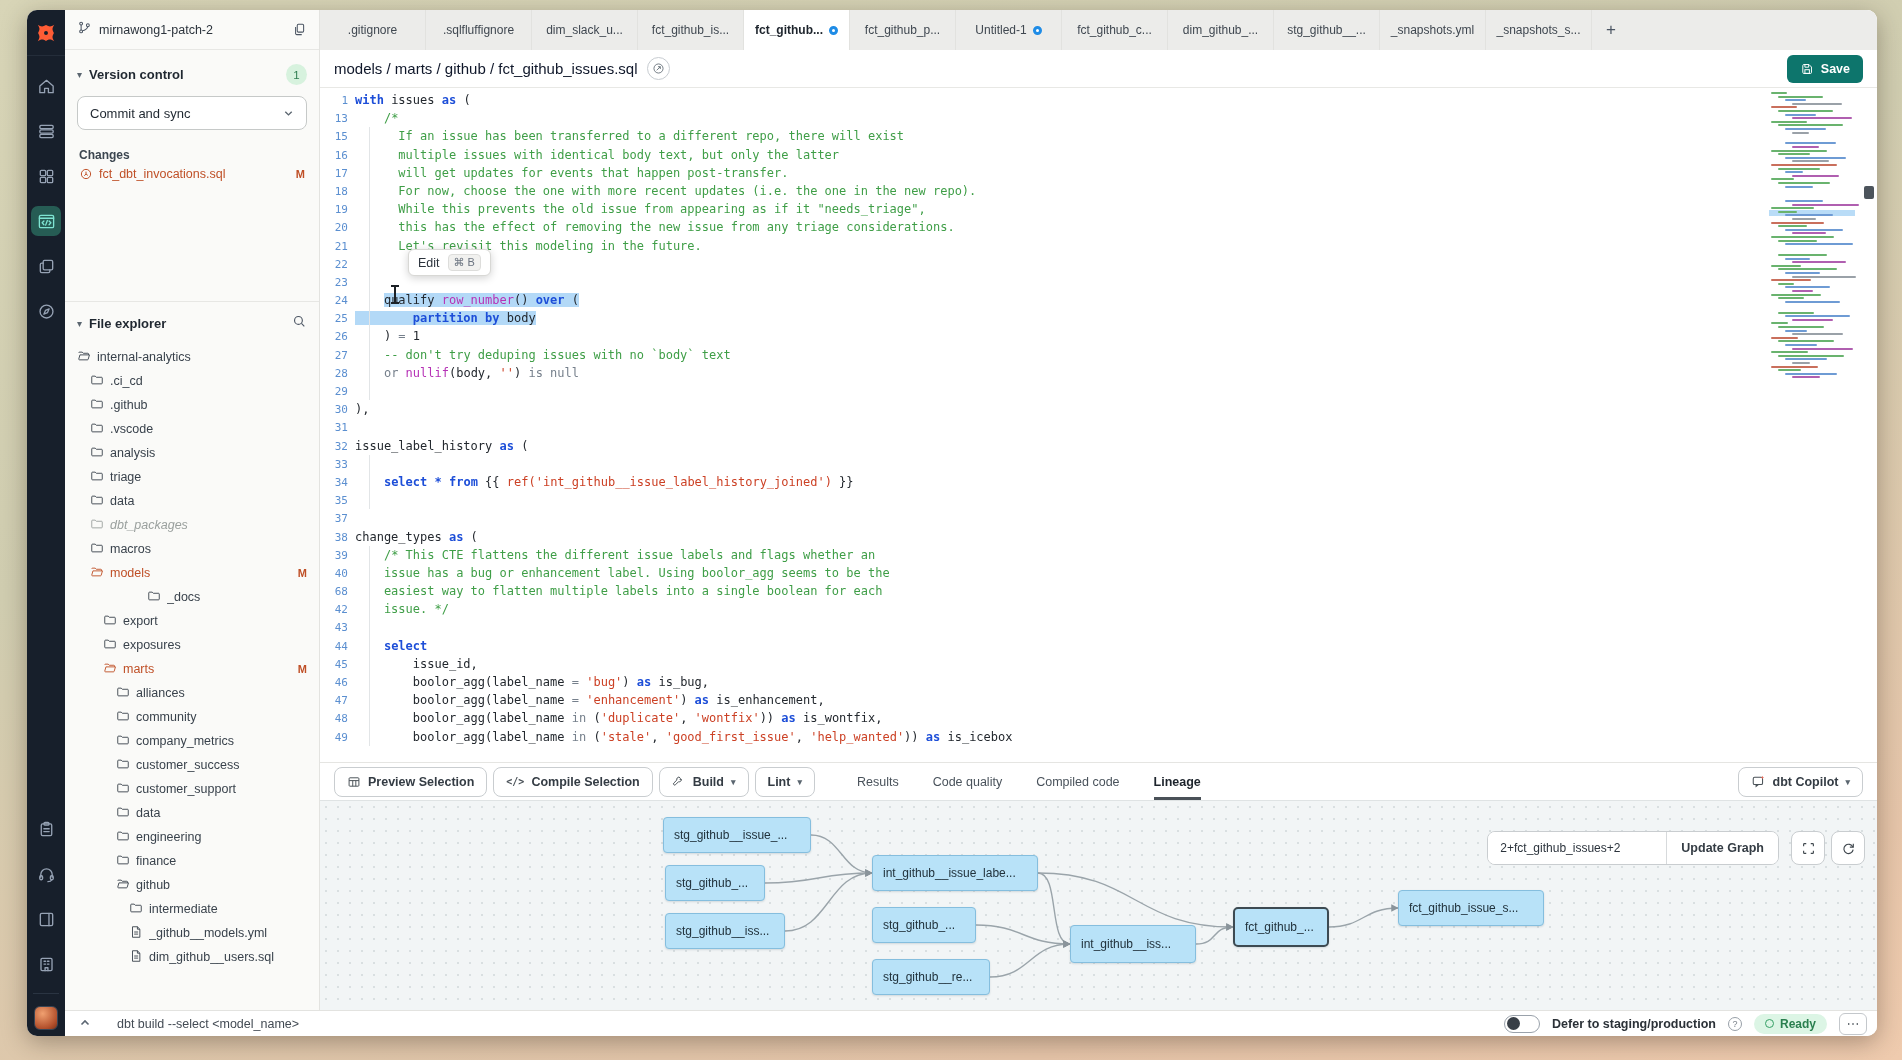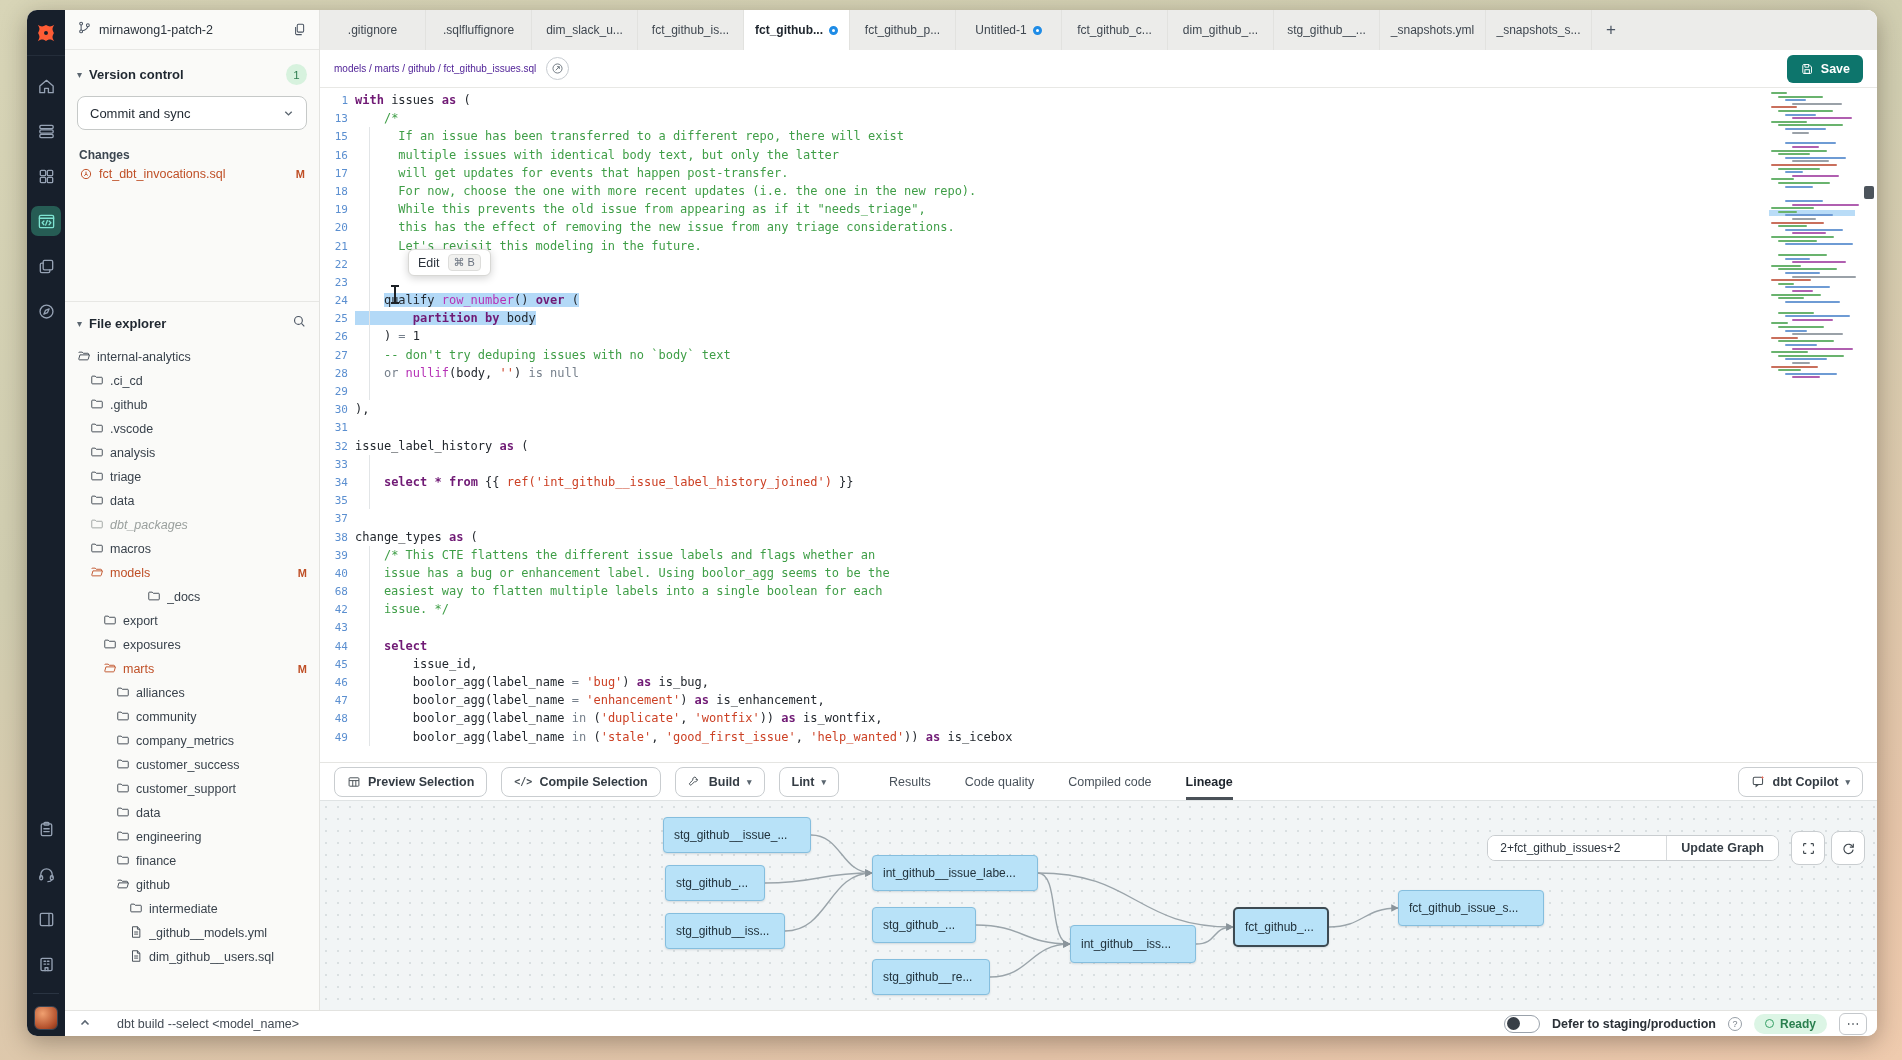--- a/index.html
+++ b/index.html
@@ -59,75 +59,75 @@
   
   .main { flex:1; display:flex; flex-direction:column; min-width:0; background:#fff; }
   .tabbar { height:40px; flex:none; background:#ececea; display:flex; align-items:stretch; }
   .tab { width:106px; flex:none; display:flex; align-items:center; justify-content:center; gap:6px;
          font-size:12px; color:#3f4750; border-right:1px solid #e2e2df; cursor:pointer; white-space:nowrap; overflow:hidden; }
   .tab.active { background:#fff; color:#1d242c; font-weight:bold; }
   .tab-dot { width:9px; height:9px; border-radius:50%; border:3px solid #1f8ce6; background:#fff; flex:none; }
   .newtab { width:38px; display:flex; align-items:center; justify-content:center; font-size:17px; color:#4b5563; cursor:pointer; }
 
   .crumbbar { height:38px; flex:none; background:#fff; border-bottom:1px solid #e8e8e5; display:flex; align-items:center; padding:0 14px; gap:10px; }
-  .crumb { font-size:10px; color:#4c1d95; }
+  .crumb { font-size:15px; color:#0f172a; }
   .crumb-circle { width:23px; height:23px; border-radius:50%; border:1px solid #c7ccd1; display:flex; align-items:center; justify-content:center; cursor:pointer; }
   .crumb-circle svg { stroke:#5b6670; fill:none; stroke-width:1.3; }
   .crumb-spacer { flex:1; }
   .save-btn { height:28px; background:#0d756c; color:#fff; border:none; border-radius:6px; display:flex; align-items:center;
               gap:7px; padding:0 13px; font-size:12.5px; font-weight:bold; cursor:pointer; }
   .save-btn svg { stroke:#fff; fill:none; stroke-width:1.4; }
 
   
   .editor { flex:1; position:relative; overflow:hidden; background:#fff; }
   .code-rows { position:absolute; left:0; top:3px; right:0; }
   .crow { height:18.2px; line-height:18.2px; white-space:pre; font-family:"DejaVu Sans Mono",monospace; font-size:12px; position:relative; }
   .ln { display:inline-block; width:28px; margin-right:7px; text-align:right; color:#5b8fd0; font-size:11px; }
   .guide { position:absolute; left:49px; top:0; bottom:0; border-left:1px solid #e2e5e7; }
-  .tk-kw { color:#701a75; font-weight:bold; }
+  .tk-kw { color:#1d4ed8; font-weight:bold; }
   .tk-kw2 { color:#76808c; }
   .tk-cm { color:#3f9e47; }
   .tk-fn { color:#b632b6; }
   .tk-st { color:#cc4125; }
   .tk-tx { color:#23282e; font-weight:500; }
   .hl { background:#b3d9f7; }
   .edit-popup { position:absolute; left:88px; top:161px; background:#fff; border:1px solid #d8d8d5; border-radius:6px;
                 box-shadow:0 2px 8px rgba(0,0,0,.18); display:flex; align-items:center; gap:8px; padding:4px 9px; z-index:5; }
   .edit-popup .ep-label { font-size:12.5px; color:#2b333c; font-weight:500; }
   .edit-popup .ep-key { font-size:11px; color:#6b7480; background:#f1f1ef; border:1px solid #dddddb; border-radius:4px; padding:1px 5px; }
   .ibeam { position:absolute; left:74px; top:197px; width:2px; height:19px; background:#1c2126; z-index:6; }
   .ibeam:before,.ibeam:after { content:""; position:absolute; left:-3px; width:8px; height:2px; background:#1c2126; }
   .ibeam:before { top:0; } .ibeam:after { bottom:0; }
   .minimap { position:absolute; top:4px; right:22px; width:86px; }
   .mm-bar { position:absolute; height:2px; border-radius:1px; }
   .mm-sel { position:absolute; left:0; right:0; top:118px; height:6px; background:#b9dcf7; }
   .scroll-thumb { position:absolute; right:3px; top:98px; width:10px; height:13px; background:#4c545c; border-radius:2px; }
 
   
-  .btoolbar { height:38px; flex:none; border-top:1px solid #e5e5e2; display:flex; align-items:center; padding:0 14px; gap:14px; background:#fff; }
+  .btoolbar { height:38px; flex:none; border-top:1px solid #e5e5e2; display:flex; align-items:center; padding:0 14px; gap:6px; background:#fff; }
   .tool-btn { height:30px; background:#fff; border:1px solid #c9cdd0; border-radius:8px; display:flex; align-items:center;
               gap:7px; padding:0 12px; font-size:12.5px; font-weight:bold; color:#343c44; cursor:pointer; }
   .tool-btn svg { stroke:#4a5258; fill:none; stroke-width:1.4; }
   .tool-btn .chev { font-size:9px; color:#5b6670; }
   .code-glyph { font-family:"DejaVu Sans Mono",monospace; font-size:10px; font-weight:bold; color:#4a5258; }
   .rtabs { display:flex; height:100%; margin-left:36px; gap:34px; }
   .rtab { display:flex; align-items:center; font-size:12.5px; color:#49525b; cursor:pointer; border-bottom:3px solid transparent; padding-top:3px; }
   .rtab.active { color:#1d242c; font-weight:bold; border-bottom-color:#4a5158; }
   .bt-spacer { flex:1; }
 
   
   .lineage { height:210px; flex:none; position:relative; background:#f2f5f6; border-top:1px solid #dfe3e4;
              background-image:radial-gradient(circle,#d9dfe1 1px,transparent 1px); background-size:12px 12px; overflow:hidden; }
   .lineage svg.edges { position:absolute; left:0; top:0; }
   .lnode { position:absolute; background:#b8e2f8; border:1px solid #85bede; border-radius:4px; font-size:12px; color:#21323c;
            display:flex; align-items:center; padding:0 10px; white-space:nowrap; overflow:hidden; cursor:pointer;
            box-shadow:0 1px 2px rgba(30,60,80,.15); }
   .lnode.selected { border:2px solid #3d4a52; border-radius:5px; }
   .lin-controls { position:absolute; top:30px; right:12px; display:flex; align-items:center; gap:12px; }
-  .lin-group { display:flex; height:26px; background:#fff; border:1px solid #c9cdd0; border-radius:8px; overflow:hidden; }
+  .lin-group { display:flex; height:34px; background:#fff; border:1px solid #c9cdd0; border-radius:8px; overflow:hidden; }
   .lin-input { width:178px; border:none; outline:none; padding:0 12px; font-size:12px; color:#2b333c; font-family:"Liberation Sans",sans-serif; }
   .lin-update { border:none; border-left:1px solid #d7dadc; background:#fff; padding:0 14px; font-size:12.5px; font-weight:bold; color:#343c44; cursor:pointer; }
   .lin-sq { width:34px; height:34px; background:#fff; border:1px solid #c9cdd0; border-radius:8px; display:flex; align-items:center; justify-content:center; cursor:pointer; }
   .lin-sq svg { stroke:#3f474e; fill:none; stroke-width:1.5; }
 
   
   .cmdbar { height:26px; flex:none; background:#fff; border-top:1px solid #e3e3e0; display:flex; align-items:center; padding:0 10px 0 14px; gap:12px; }
   .cmd-chev svg { stroke:#5b6672; fill:none; stroke-width:1.6; }
   .cmd-text { font-size:12.5px; color:#434b54; flex:1; margin-left:14px; }
   .toggle { width:36px; height:18px; border:1px solid #9aa2ab; border-radius:9px; background:#fff; position:relative; cursor:pointer; flex:none; }

